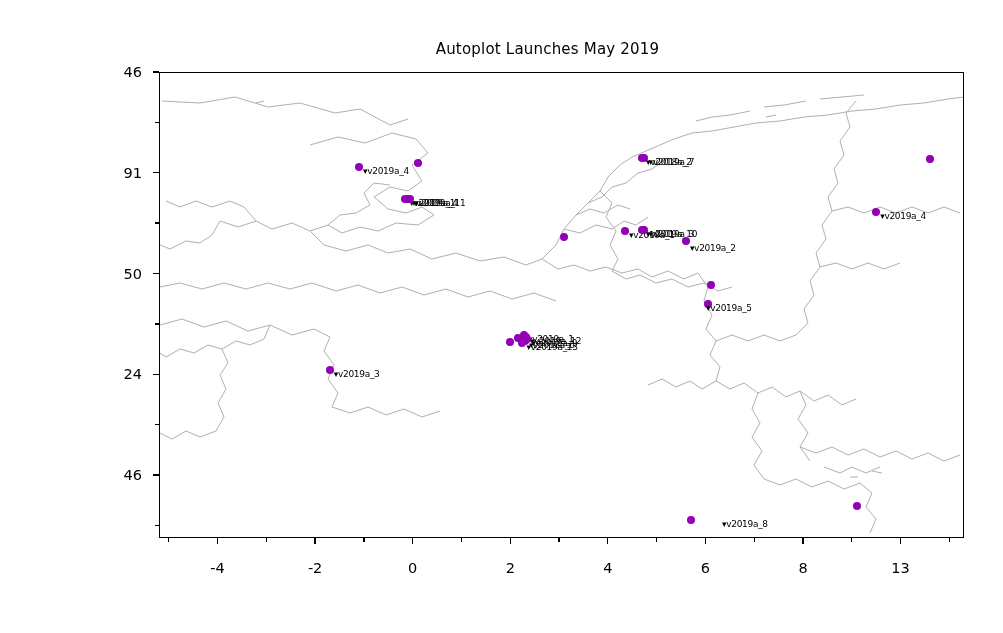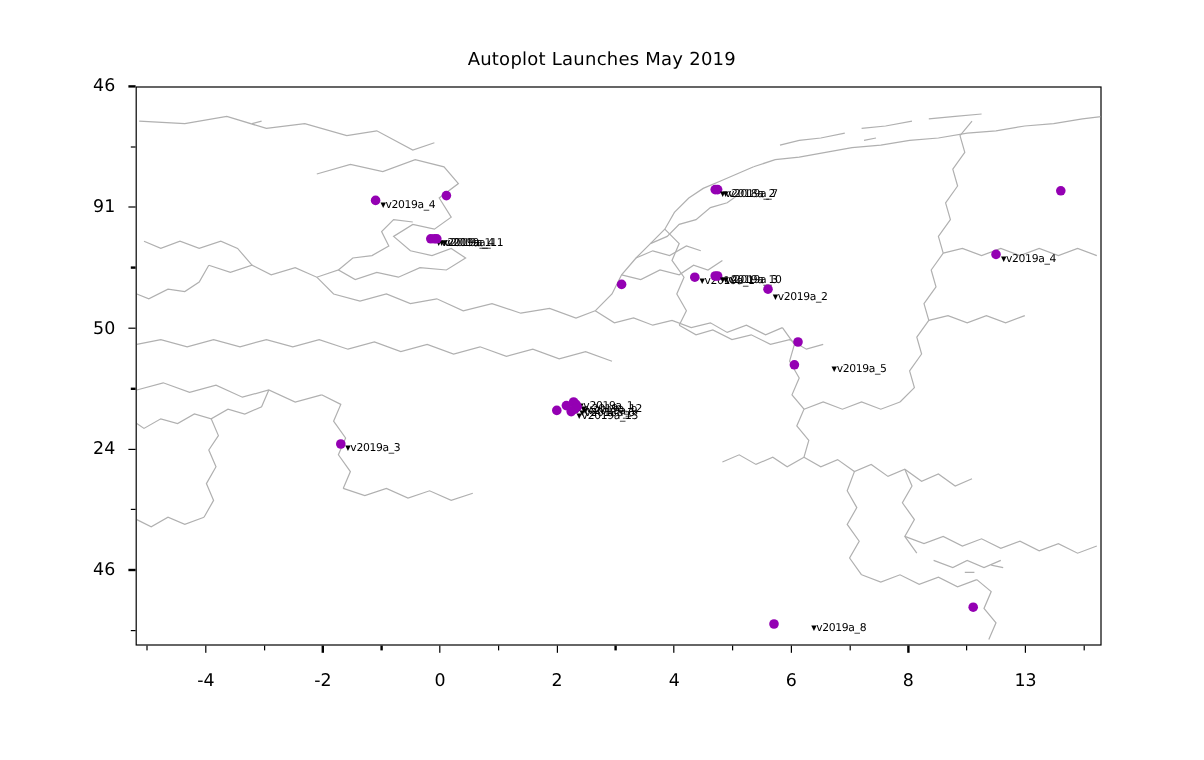--- a/index.html
+++ b/index.html
@@ -1,18 +1,18 @@
 <!DOCTYPE html>
 <html><head>
 <meta charset="utf-8">
 <style>
   html,body{margin:0;padding:0;background:#ffffff;}
   body{width:1003px;height:633px;overflow:hidden;
        font-family:"DejaVu Sans","Liberation Sans",sans-serif;}
-  #figure{position:relative;width:800px;height:633px;background:#ffffff;}
+  #figure{position:relative;width:800px;height:633px;background:#ffffff;margin-left:46px;}
 
   #title{position:absolute;left:0;top:40px;width:1003px;text-align:center;
          font-size:15px;color:#000;letter-spacing:.2px;}
 
   
   #axes{position:absolute;left:113px;top:72px;width:805px;height:466px;
         border:1.3px solid #000;box-sizing:border-box;overflow:hidden;
         background:#ffffff;}
   #mapcanvas{position:absolute;left:0;top:0;width:805px;height:466px;}
 
@@ -182,21 +182,21 @@
       <div class="pt" style="left: 578.924px; top: 230.692px; background: rgb(148, 0, 179);"></div>
       <div class="ptlabel" style="left: 582.924px; top: 230.692px;">▾v2019a_1</div>
       <div class="pt" style="left: 598.439px; top: 229.684px; background: rgb(148, 0, 179);"></div>
       <div class="ptlabel" style="left: 602.439px; top: 229.684px;">▾v2019a_3</div>
       <div class="pt" style="left: 596px; top: 230.188px; background: rgb(148, 0, 179);"></div>
       <div class="ptlabel" style="left: 600px; top: 230.188px;">▾v2019a_10</div>
       <div class="pt" style="left: 639.909px; top: 240.768px; background: rgb(148, 0, 179);"></div>
       <div class="ptlabel" style="left: 643.909px; top: 244px;">▾v2019a_2</div>
       <div class="pt" style="left: 665.279px; top: 284.597px; background: rgb(148, 0, 179);"></div>
       <div class="pt" style="left: 661.864px; top: 303.741px; background: rgb(148, 0, 179);"></div>
-      <div class="ptlabel" style="left: 693px; top: 303.741px;">▾v2019a_5</div>
+      <div class="ptlabel" style="left: 660px; top: 303.741px;">▾v2019a_5</div>
       <div class="pt" style="left: 464.273px; top: 341.524px; background: rgb(148, 0, 179);"></div>
       <div class="pt" style="left: 471.591px; top: 337.998px; background: rgb(148, 0, 179);"></div>
       <div class="pt" style="left: 477.933px; top: 334.975px; background: rgb(148, 0, 179);"></div>
       <div class="ptlabel" style="left: 481.933px; top: 334.975px;">▾v2019a_1</div>
       <div class="pt" style="left: 479.885px; top: 336.99px; background: rgb(148, 0, 179);"></div>
       <div class="ptlabel" style="left: 483.885px; top: 336.99px;">▾v2019a_12</div>
       <div class="pt" style="left: 481.348px; top: 339.005px; background: rgb(148, 0, 179);"></div>
       <div class="ptlabel" style="left: 485.348px; top: 339.005px;">▾v2019a_9</div>
       <div class="pt" style="left: 478.909px; top: 341.021px; background: rgb(148, 0, 179);"></div>
       <div class="ptlabel" style="left: 482.909px; top: 341.021px;">▾v2018a_6</div>

